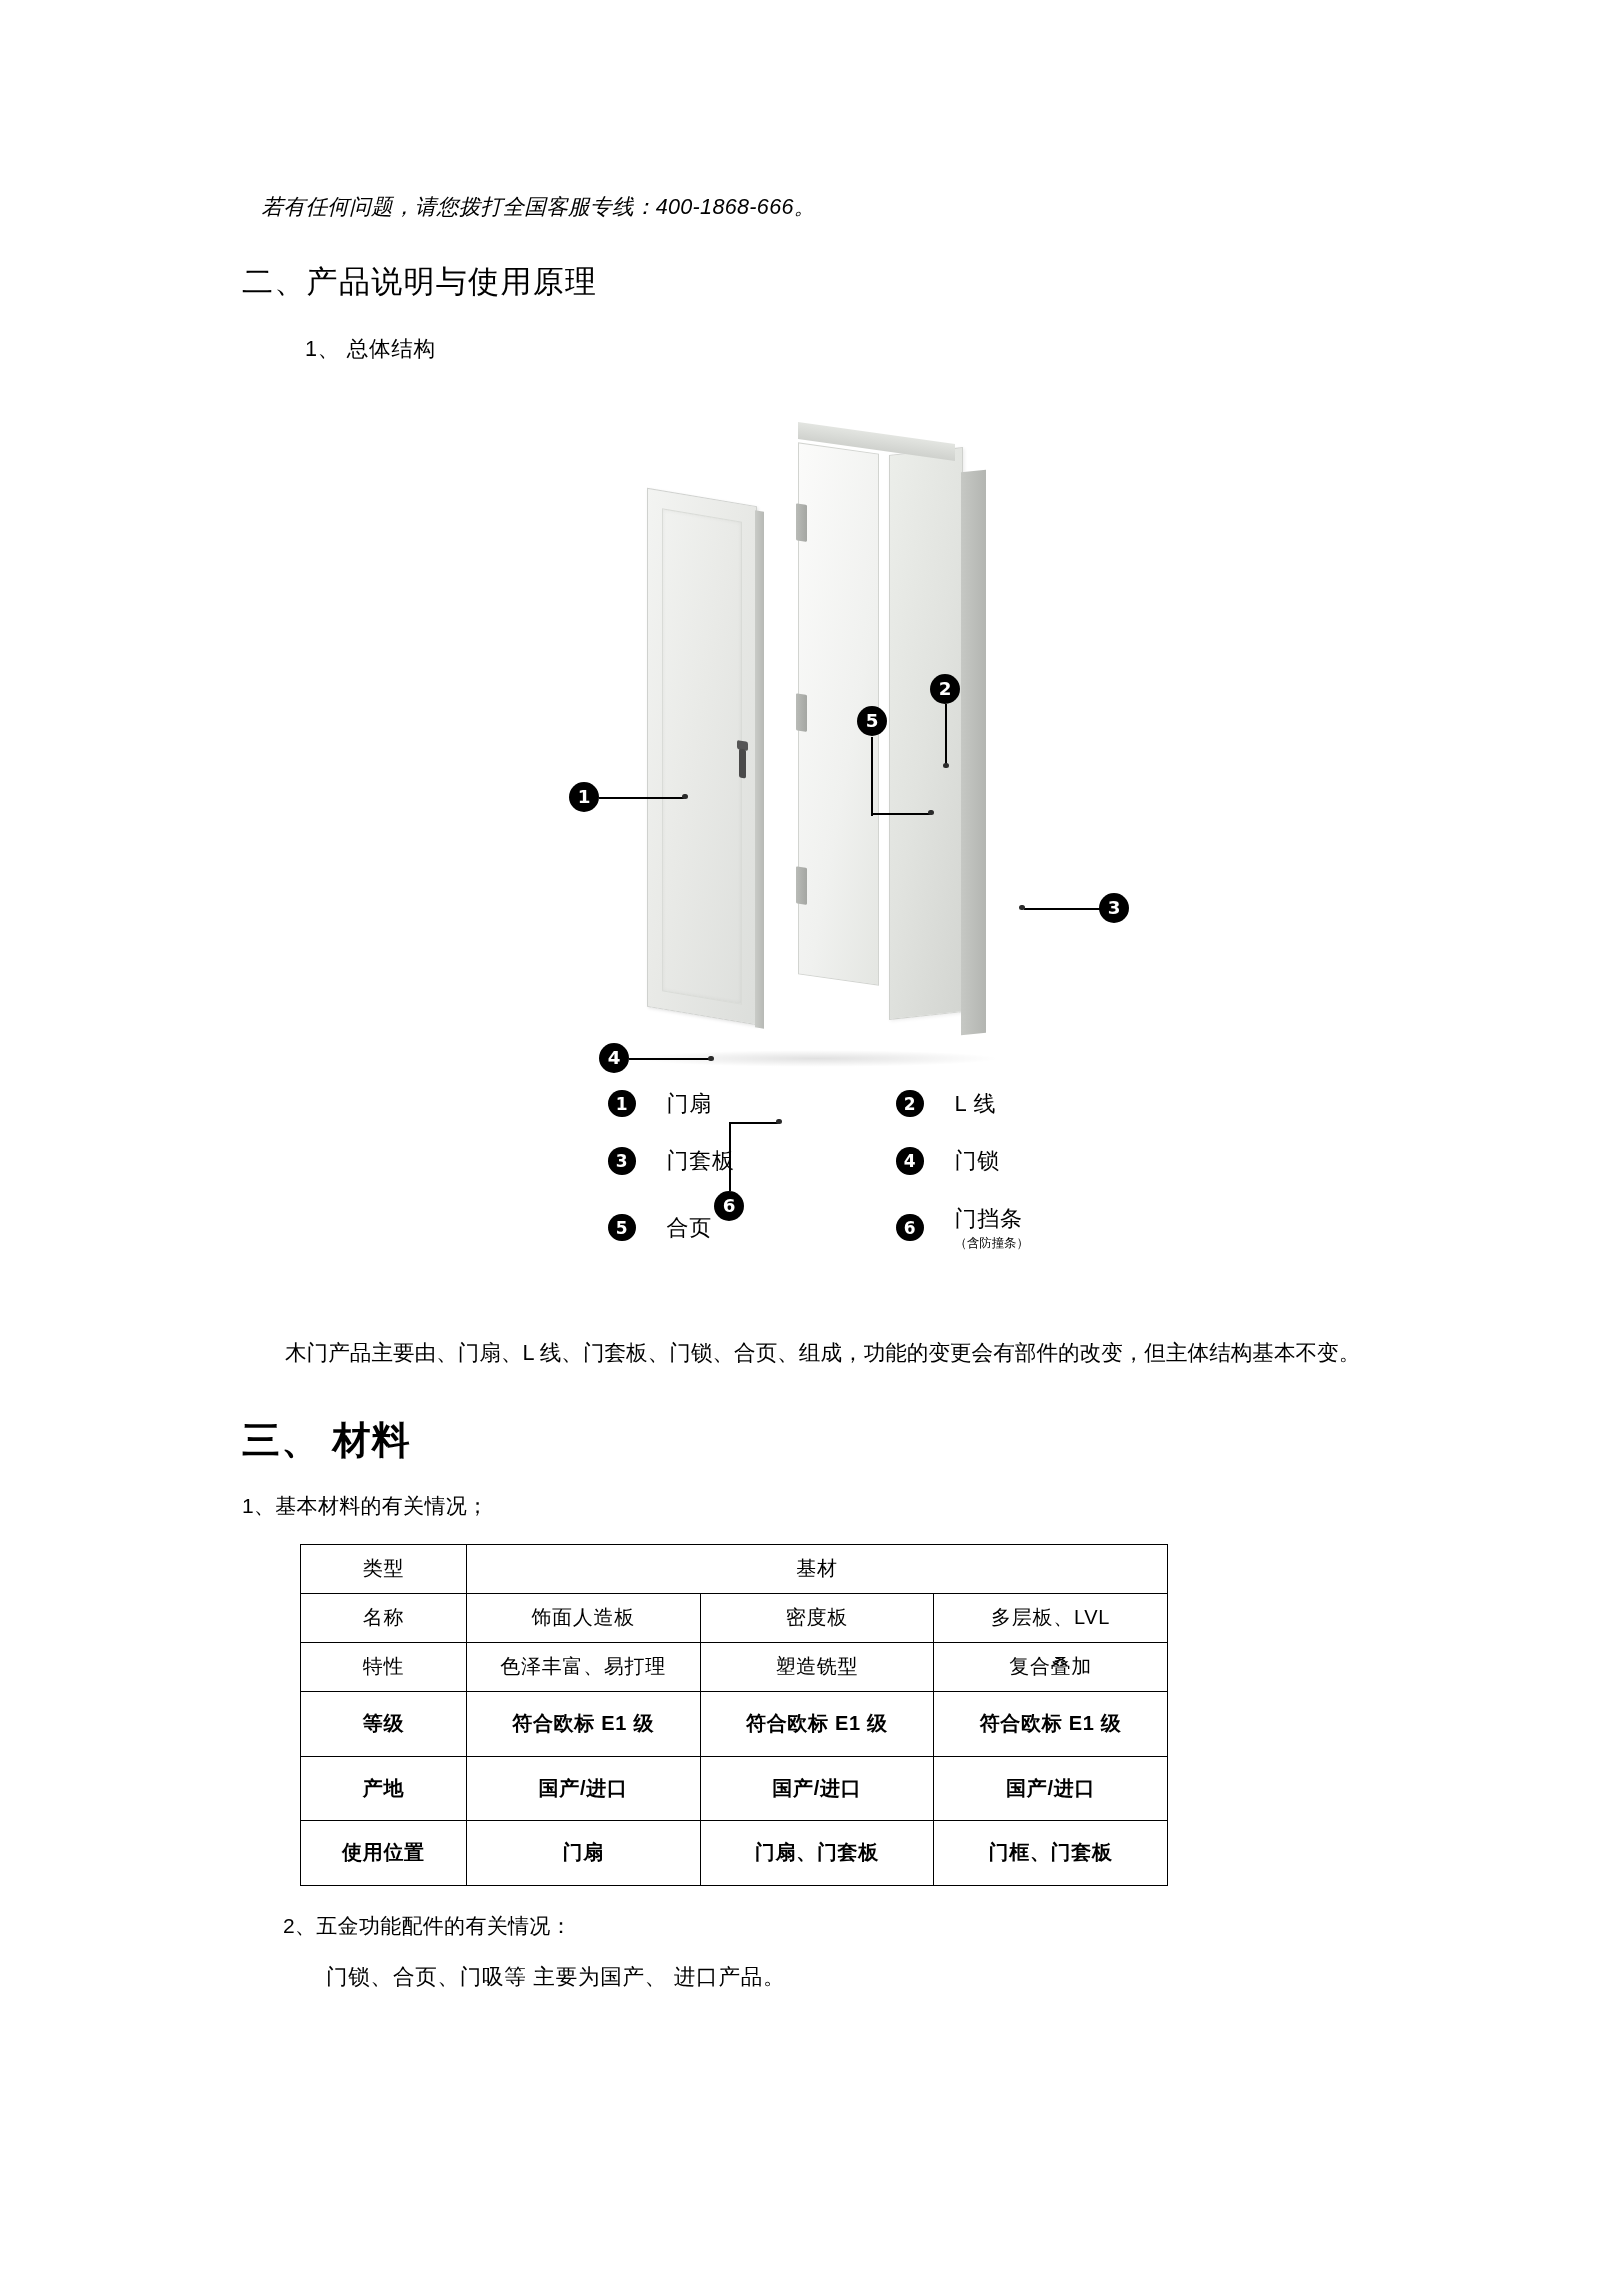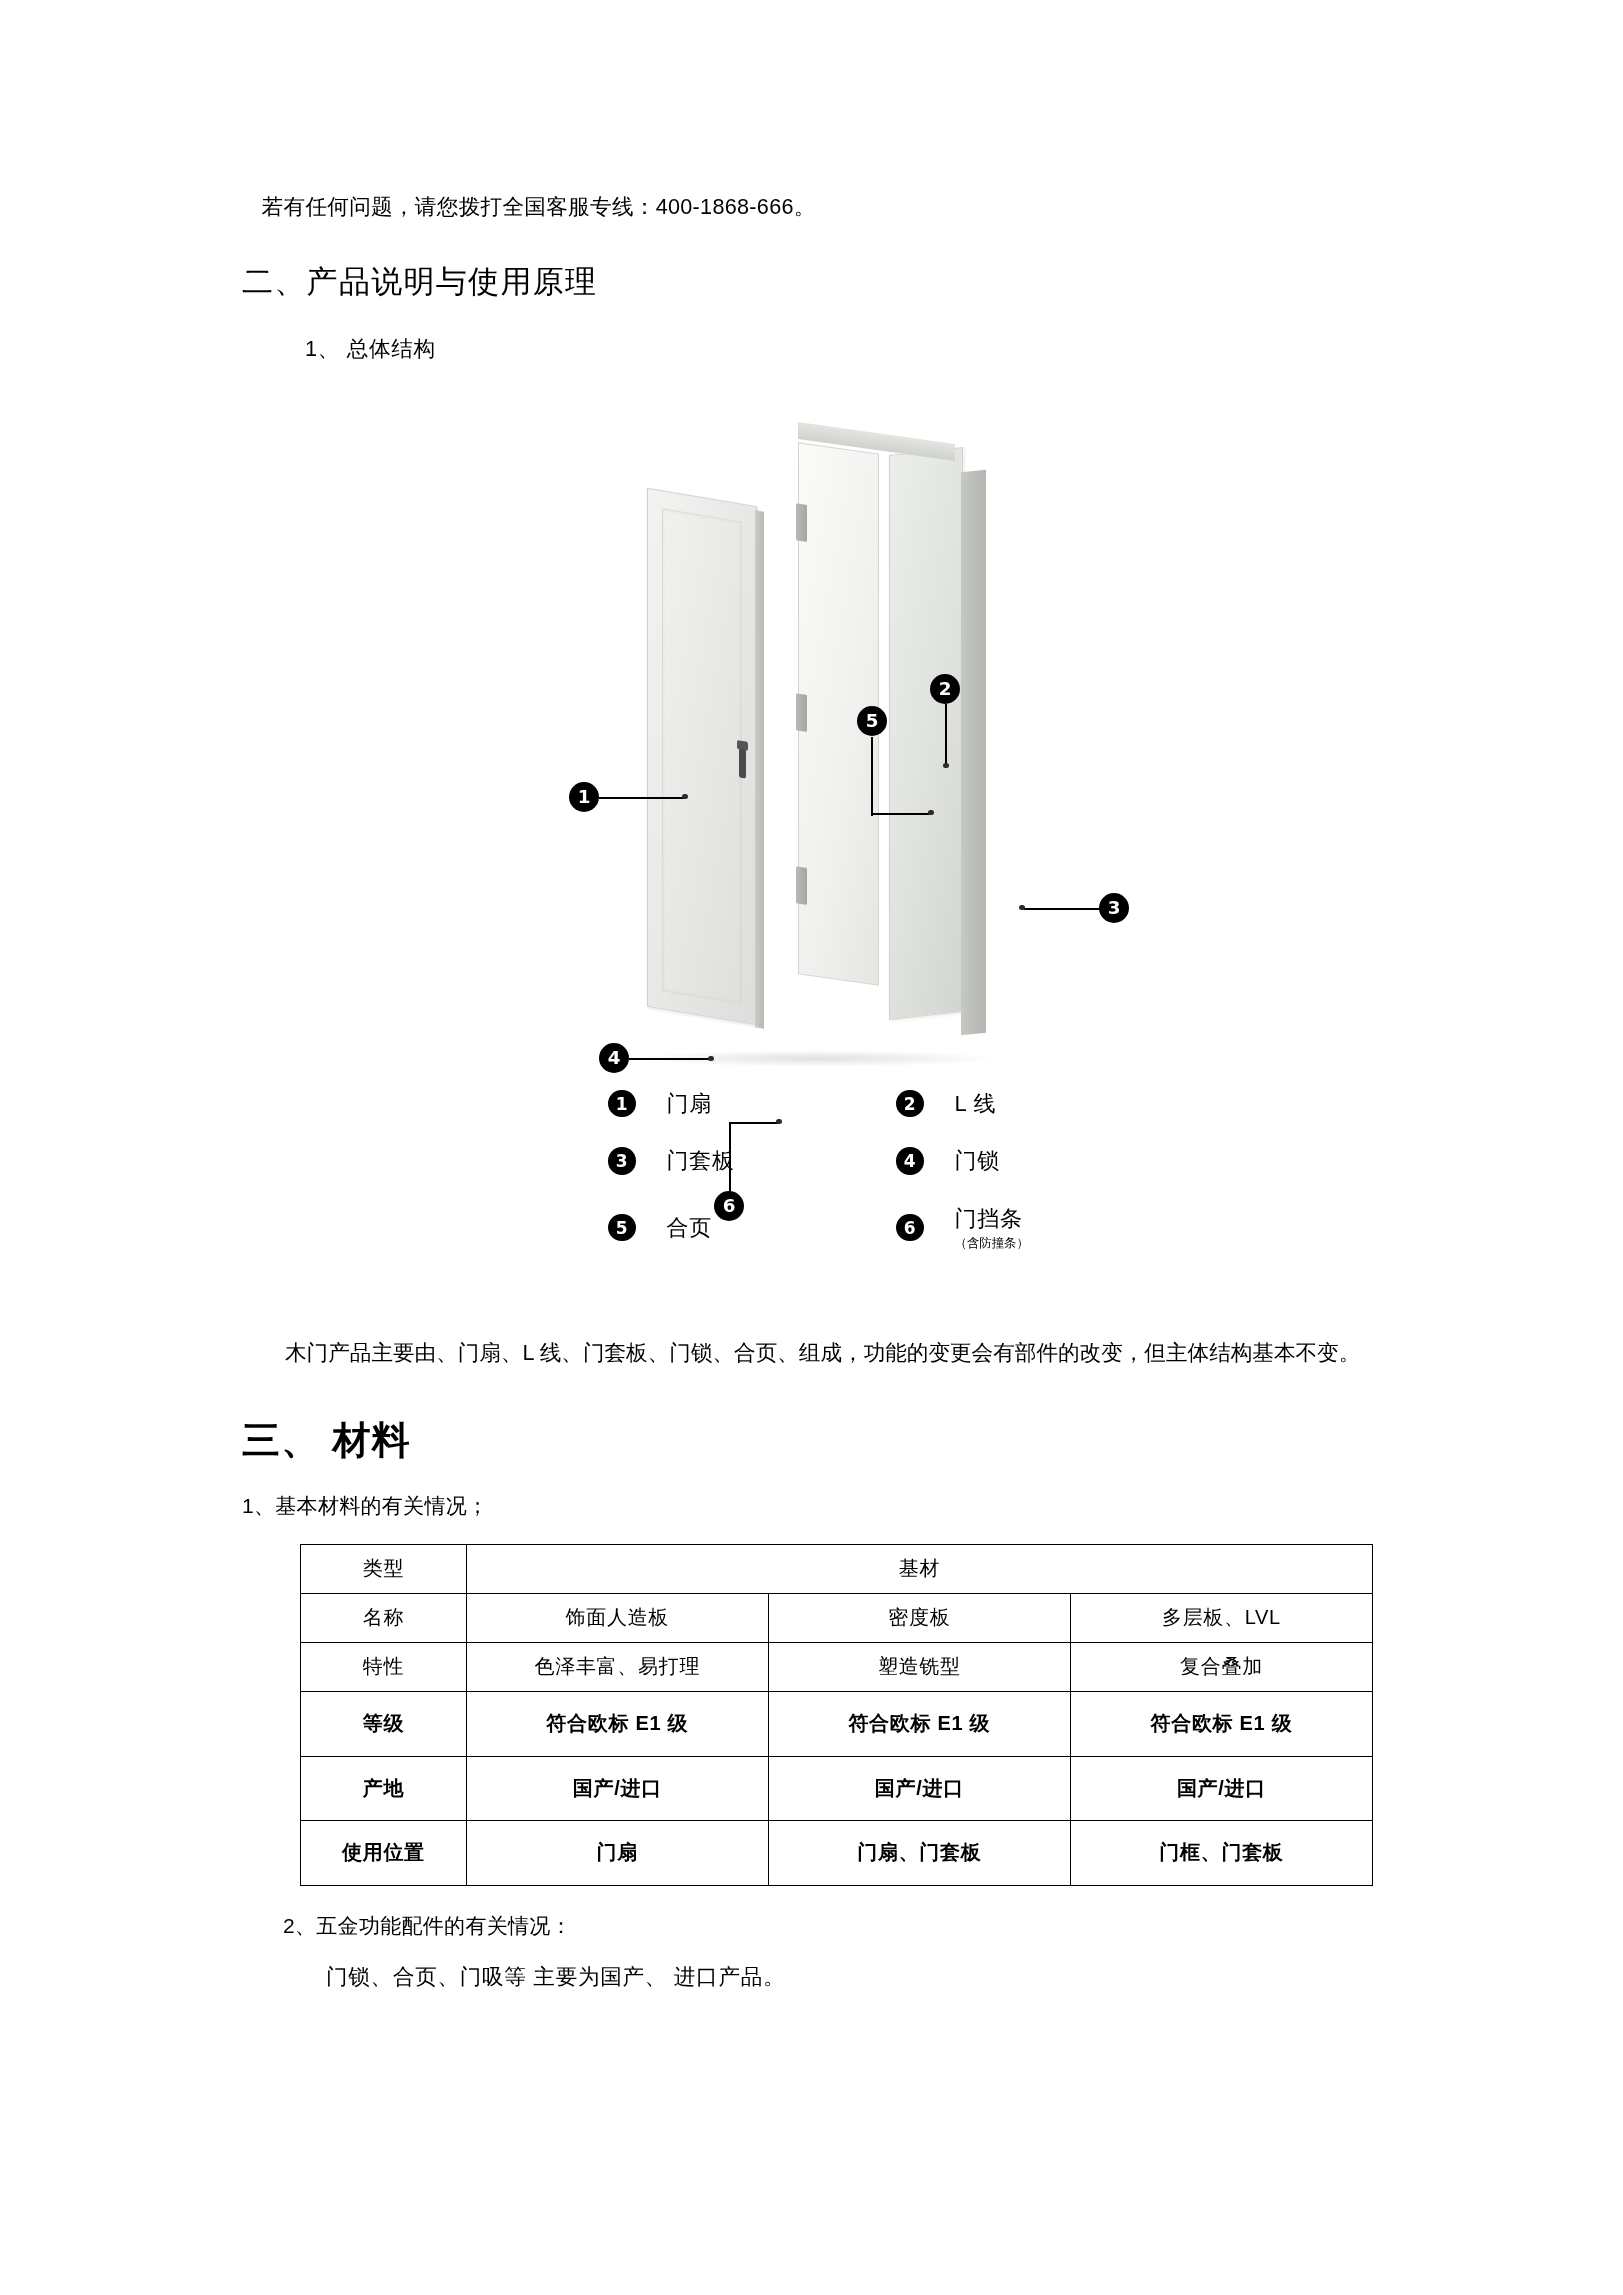--- a/index.html
+++ b/index.html
@@ -28,20 +28,21 @@
     top: 190px;
     width: 1152px;
   }
 
   
   .intro-line {
     font-size: 21.6px;
     line-height: 1.6;
     margin-left: 19.6px;
     letter-spacing: 0.3px;
+    font-style: italic;
   }
   h2.section-title {
     font-size: 31px;
     font-weight: normal;
     margin: 36px 0 0 0;
     letter-spacing: 1.3px;
   }
   .subsection {
     font-size: 21.6px;
     margin: 31px 0 0 63px;
@@ -269,21 +270,21 @@
     font-size: 12.4px;
     letter-spacing: 0px;
     display: block;
     margin-top: 1.3px;
   }
 
   
   table.material {
     border-collapse: collapse;
     margin: 23.6px 0 0 58px;
-    width: 1073px;
+    width: 868px;
     table-layout: fixed;
   }
   table.material td {
     border: 1.3px solid #000;
     text-align: center;
     font-size: 20px;
     padding: 10.5px 3.9px;
     letter-spacing: 0.7px;
   }
   table.material td.tall { padding: 18.3px 3.9px; font-weight: bold; }

